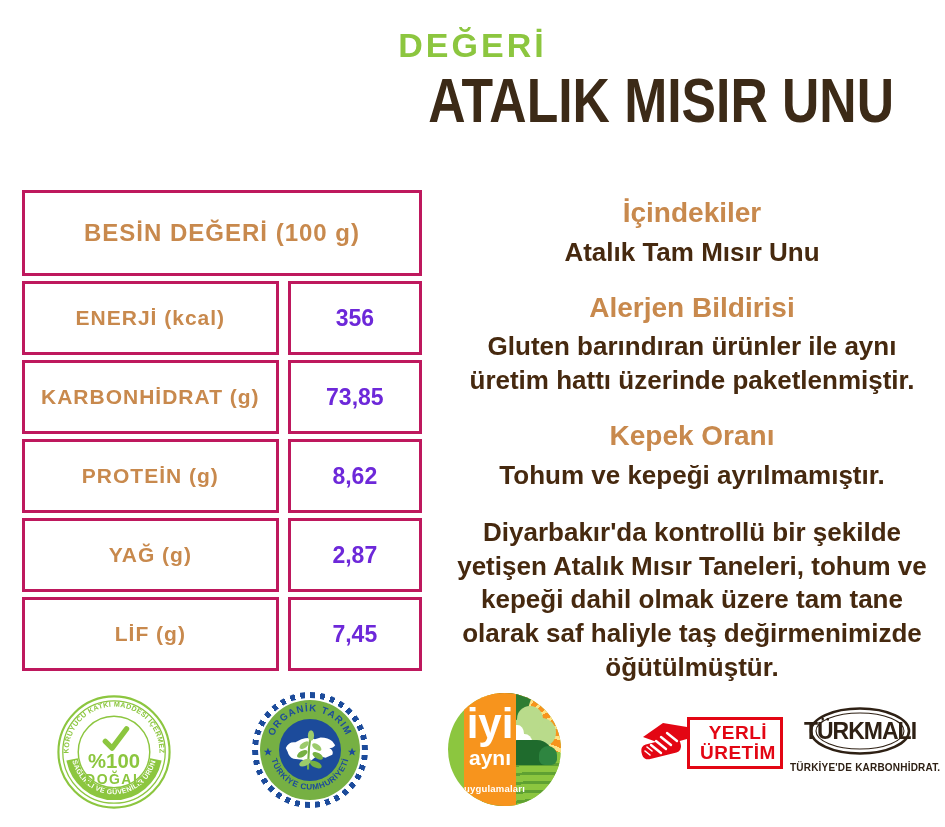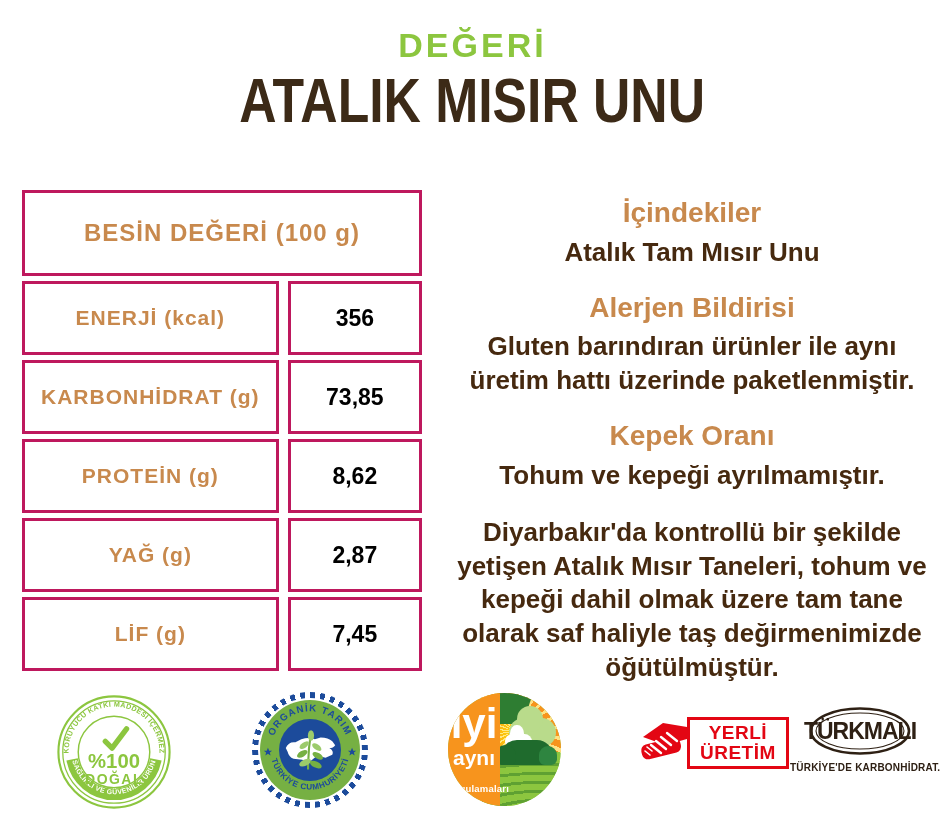--- a/index.html
+++ b/index.html
@@ -2,30 +2,30 @@
 <html><head>
 <meta charset="utf-8">
 <style>
   html,body{margin:0;padding:0;background:#ffffff;}
   .page{position:relative;width:945px;height:827px;background:#ffffff;overflow:hidden;
         font-family:"Liberation Sans","DejaVu Sans",sans-serif;}
 
   
   .kicker{position:absolute;top:26px;left:0;right:0;text-align:center;
           color:#8CC63F;font-size:34px;font-weight:800;letter-spacing:3px;}
-  .title-wrap{position:absolute;top:64px;left:0;right:0;text-align:center;}
+  .title-wrap{position:absolute;top:64px;left:0;right:0;text-align:right;}
   .title{display:inline-block;color:#3C2A17;font-size:63px;font-weight:800;
          letter-spacing:0px;transform:scaleX(0.82);transform-origin:center;white-space:nowrap;}
 
   
   table.nut{position:absolute;left:13px;top:185px;border-collapse:separate;border-spacing:9px 5px;}
   table.nut td{border:3px solid #be185d;text-align:center;vertical-align:middle;background:#fff;}
   td.nut-caption{height:78px;width:392px;color:#C8894D;font-size:24px;font-weight:800;letter-spacing:1px;}
   td.nut-label{height:66px;width:248px;color:#C8894D;font-size:21px;font-weight:800;letter-spacing:1px;}
-  td.nut-value{height:66px;width:126px;color:#000000;font-size:23px;font-weight:800;}
+  td.nut-value{height:66px;width:126px;color:#6d28d9;font-size:23px;font-weight:800;}
 
   
   .info{position:absolute;left:422px;top:196px;width:540px;text-align:center;}
   .info-heading{margin:22px 0 6px 0;color:#C8894D;font-size:28px;font-weight:800;line-height:1.2;}
   .info-heading.first{margin-top:0;}
   .info-body{margin:0;color:#46290F;font-size:26px;font-weight:800;line-height:1.28;white-space:pre-line;}
   .info-paragraph{margin:24px 0 0 0;color:#46290F;font-size:26px;font-weight:800;line-height:1.3;white-space:pre-line;}
 
   
   .badge{position:absolute;}
@@ -58,30 +58,30 @@
   .iyi-cloud2::before{content:"";position:absolute;left:22%;top:-55%;width:50%;height:110%;
              background:#ffffff;border-radius:50%;}
   .iyi-trees{position:absolute;left:47%;top:42%;width:46%;height:22%;background:#1F6B2D;
              border-radius:16px 16px 6px 6px;}
   .iyi-trees::before{content:"";position:absolute;left:-12%;top:18%;width:40%;height:80%;
              background:#1F6B2D;border-radius:50% 50% 6px 6px;}
   .iyi-trees::after{content:"";position:absolute;right:-8%;top:24%;width:36%;height:76%;
              background:#2E8540;border-radius:50% 50% 6px 6px;}
   .iyi-field{position:absolute;left:30%;right:0;bottom:0;height:40%;
              background:repeating-radial-gradient(ellipse 140% 100% at 75% 150%,#5FA132 0 7px,#8CC63F 7px 22px);}
-  .iyi-left{position:absolute;left:0;top:0;bottom:0;width:46%;background:#F7941D;
+  .iyi-left{position:absolute;left:16px;top:0;bottom:0;width:46%;background:#F7941D;
             color:#ffffff;text-align:center;}
   .iyi-l1{margin-top:10px;font-size:42px;font-weight:800;line-height:1.0;}
   .iyi-l2{font-size:21px;font-weight:800;line-height:1.0;margin-top:2px;}
   .iyi-l3{font-size:9.5px;font-weight:800;line-height:1.1;margin-top:16px;letter-spacing:0.2px;}
 
   
   .b-yerli{left:637px;top:712px;width:130px;height:62px;display:flex;align-items:center;}
   .yu-icon{width:56px;height:56px;flex:0 0 auto;margin-right:-6px;position:relative;z-index:2;}
-  .yu-box{border:3px solid #E30613;background:#fff;padding:3px 10px 3px 10px;text-align:center;}
+  .yu-box{border:3px solid #E30613;background:#fff;padding:3px 4px 3px 10px;text-align:center;}
   .yu-line{color:#E30613;font-size:19px;font-weight:800;line-height:1.05;letter-spacing:0.5px;}
 
   
   .b-turkmali{left:798px;top:706px;width:124px;height:80px;text-align:center;}
   .tm-caption{margin-top:2px;width:140px;margin-left:-8px;color:#2E2014;font-size:10px;
               font-weight:800;letter-spacing:0.2px;white-space:nowrap;}
 </style>
 </head>
 <body>
 

